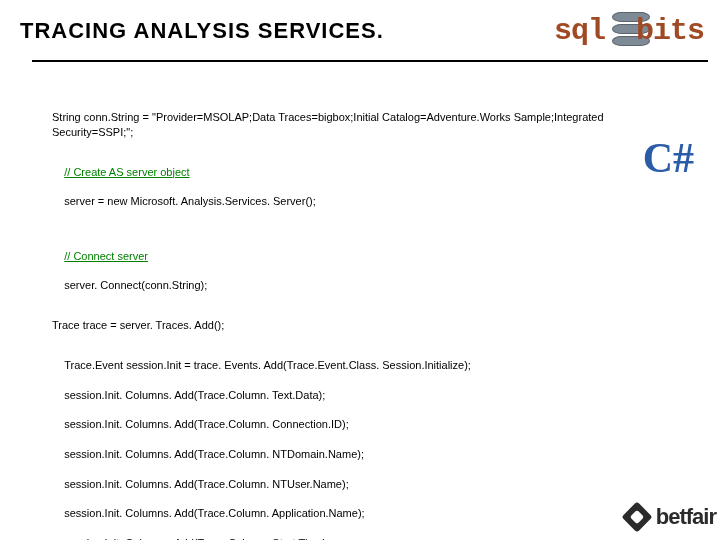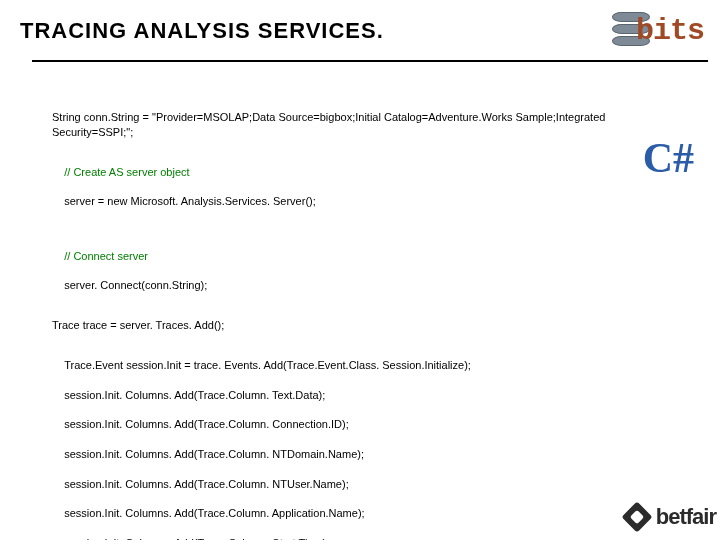--- a/index.html
+++ b/index.html
@@ -77,21 +77,21 @@
     padding: 40px 48px 0 52px;
     font-size: 11px;
     line-height: 1.35;
     color: #000;
     position: relative;
   }
   .code-block {
     margin-bottom: 10px;
     white-space: pre-wrap;
   }
-  .comment { color: #008000; }
+  .comment { color: #008000; text-decoration: underline; }
   .badge-lang {
     position: absolute;
     right: 26px;
     top: 60px;
     font-family: Georgia, "Times New Roman", serif;
     font-size: 42px;
     font-weight: 600;
     color: #2b5ca8;
   }
   .footer {
@@ -125,35 +125,36 @@
     letter-spacing: -1px;
     color: #2b2b2b;
   }
 </style>
 </head>
 <body>
 
 <div class="header">
   <div class="title">TRACING ANALYSIS SERVICES.</div>
   <div class="logo-sqlbits">
+    <span class="sql">sql</span>
     <div class="db">
       <div class="db-disk"></div>
       <div class="db-disk"></div>
       <div class="db-disk"></div>
     </div>
     <span class="bits">bits</span>
   </div>
   <div class="header-rule"></div>
 </div>
 
 <div class="content">
 
   <div class="badge-lang">C#</div>
 
-  <div class="code-block">String conn.String = "Provider=MSOLAP;Data Source=bigbox;Initial Catalog=Adventure.Works Sample;Integrated Security=SSPI;";</div>
+  <div class="code-block">String conn.String = "Provider=MSOLAP;Data Traces=bigbox;Initial Catalog=Adventure.Works Sample;Integrated Security=SSPI;";</div>
 
   <div class="code-block">
     <span class="comment">// Create AS server object</span><br>
     <span>server = new Microsoft. Analysis.Services. Server();</span>
   </div>
 
   <div class="code-block">
     <span class="comment">// Connect server</span><br>
     <span>server. Connect(conn.String);</span>
   </div>

